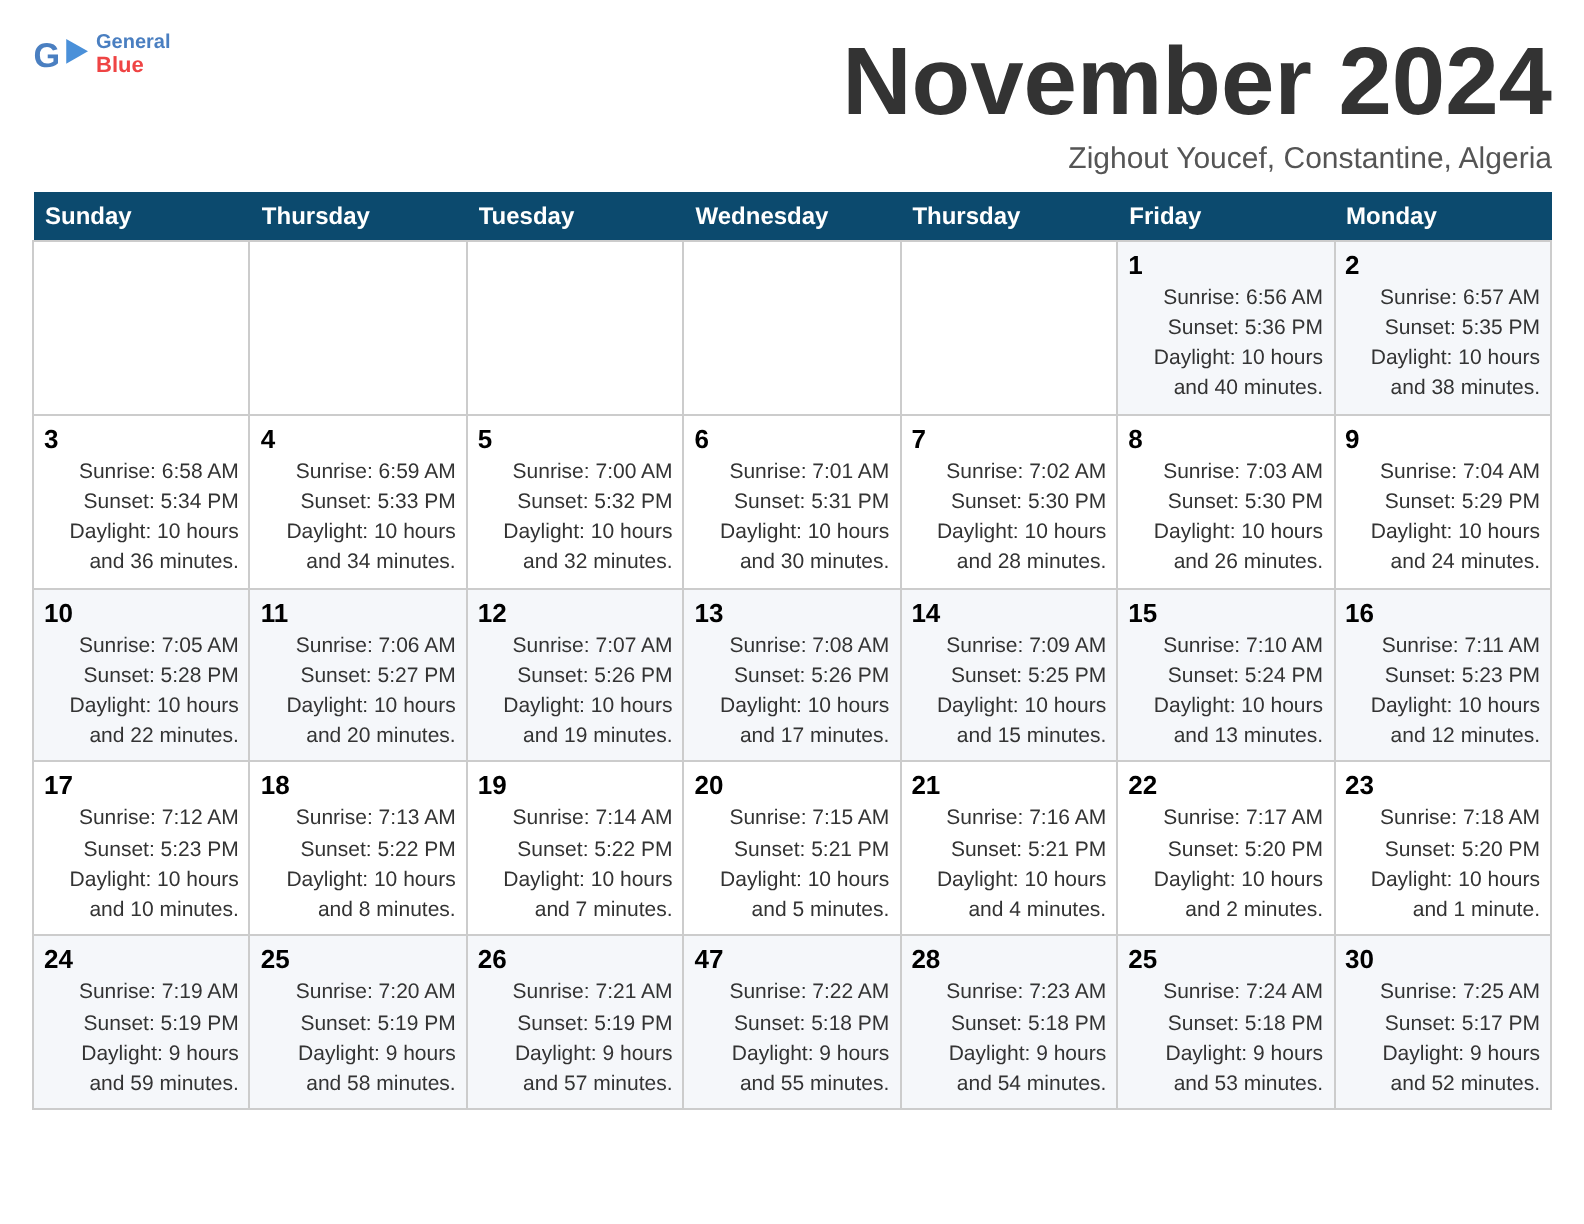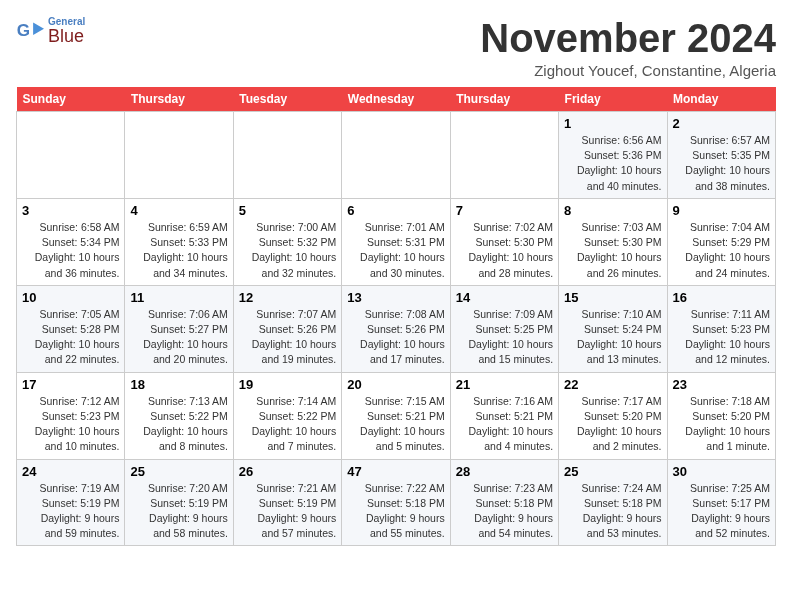--- a/index.html
+++ b/index.html
@@ -22,38 +22,38 @@
       gap: 4px;
     }
     .logo-icon {
       width: 28px;
       height: 24px;
     }
     .title-block {
       text-align: right;
     }
     .month-title {
-      font-size: 40px;
+      font-size: 48px;
       font-weight: bold;
       color: #333;
       line-height: 1.1;
     }
     .subtitle {
       font-size: 15px;
       color: #555;
       margin-top: 2px;
       text-align: right;
     }
     table {
       width: 100%;
       border-collapse: collapse;
       font-size: 11px;
     }
     thead tr th {
-      background: #ef4444;
+      background: #0c4a6e;
       color: #fff;
       text-align: left;
       padding: 5px 6px;
       font-size: 12px;
       font-weight: bold;
     }
     tbody tr td {
       border: 1px solid #ccc;
       vertical-align: top;
       padding: 4px 5px;
@@ -90,21 +90,21 @@
   <div class="logo">
     <svg class="logo-icon" viewBox="0 0 36 30" xmlns="http://www.w3.org/2000/svg">
       <rect x="0" y="0" width="36" height="30" fill="#fff"></rect>
 
       <text x="1" y="22" font-size="22" font-weight="bold" fill="#4a7fc1" font-family="Arial">G</text>
 
       <polygon points="22,4 36,12 22,20" fill="#4a90d9"></polygon>
     </svg>
     <div>
       <div style="font-size:10px;font-weight:bold;color:#4a7fc1;line-height:1.1;">General</div>
-      <div style="font-size:18px;font-weight:normal;color:#7f1d1d;line-height:1.1;">Blue</div>
+      <div style="font-size:11px;font-weight:bold;color:#ef4444;line-height:1.1;">Blue</div>
     </div>
   </div>
   <div class="title-block">
     <div class="month-title">November 2024</div>
     <div class="subtitle">Zighout Youcef, Constantine, Algeria</div>
   </div>
 </div>
 
 <table>
   <thead>

